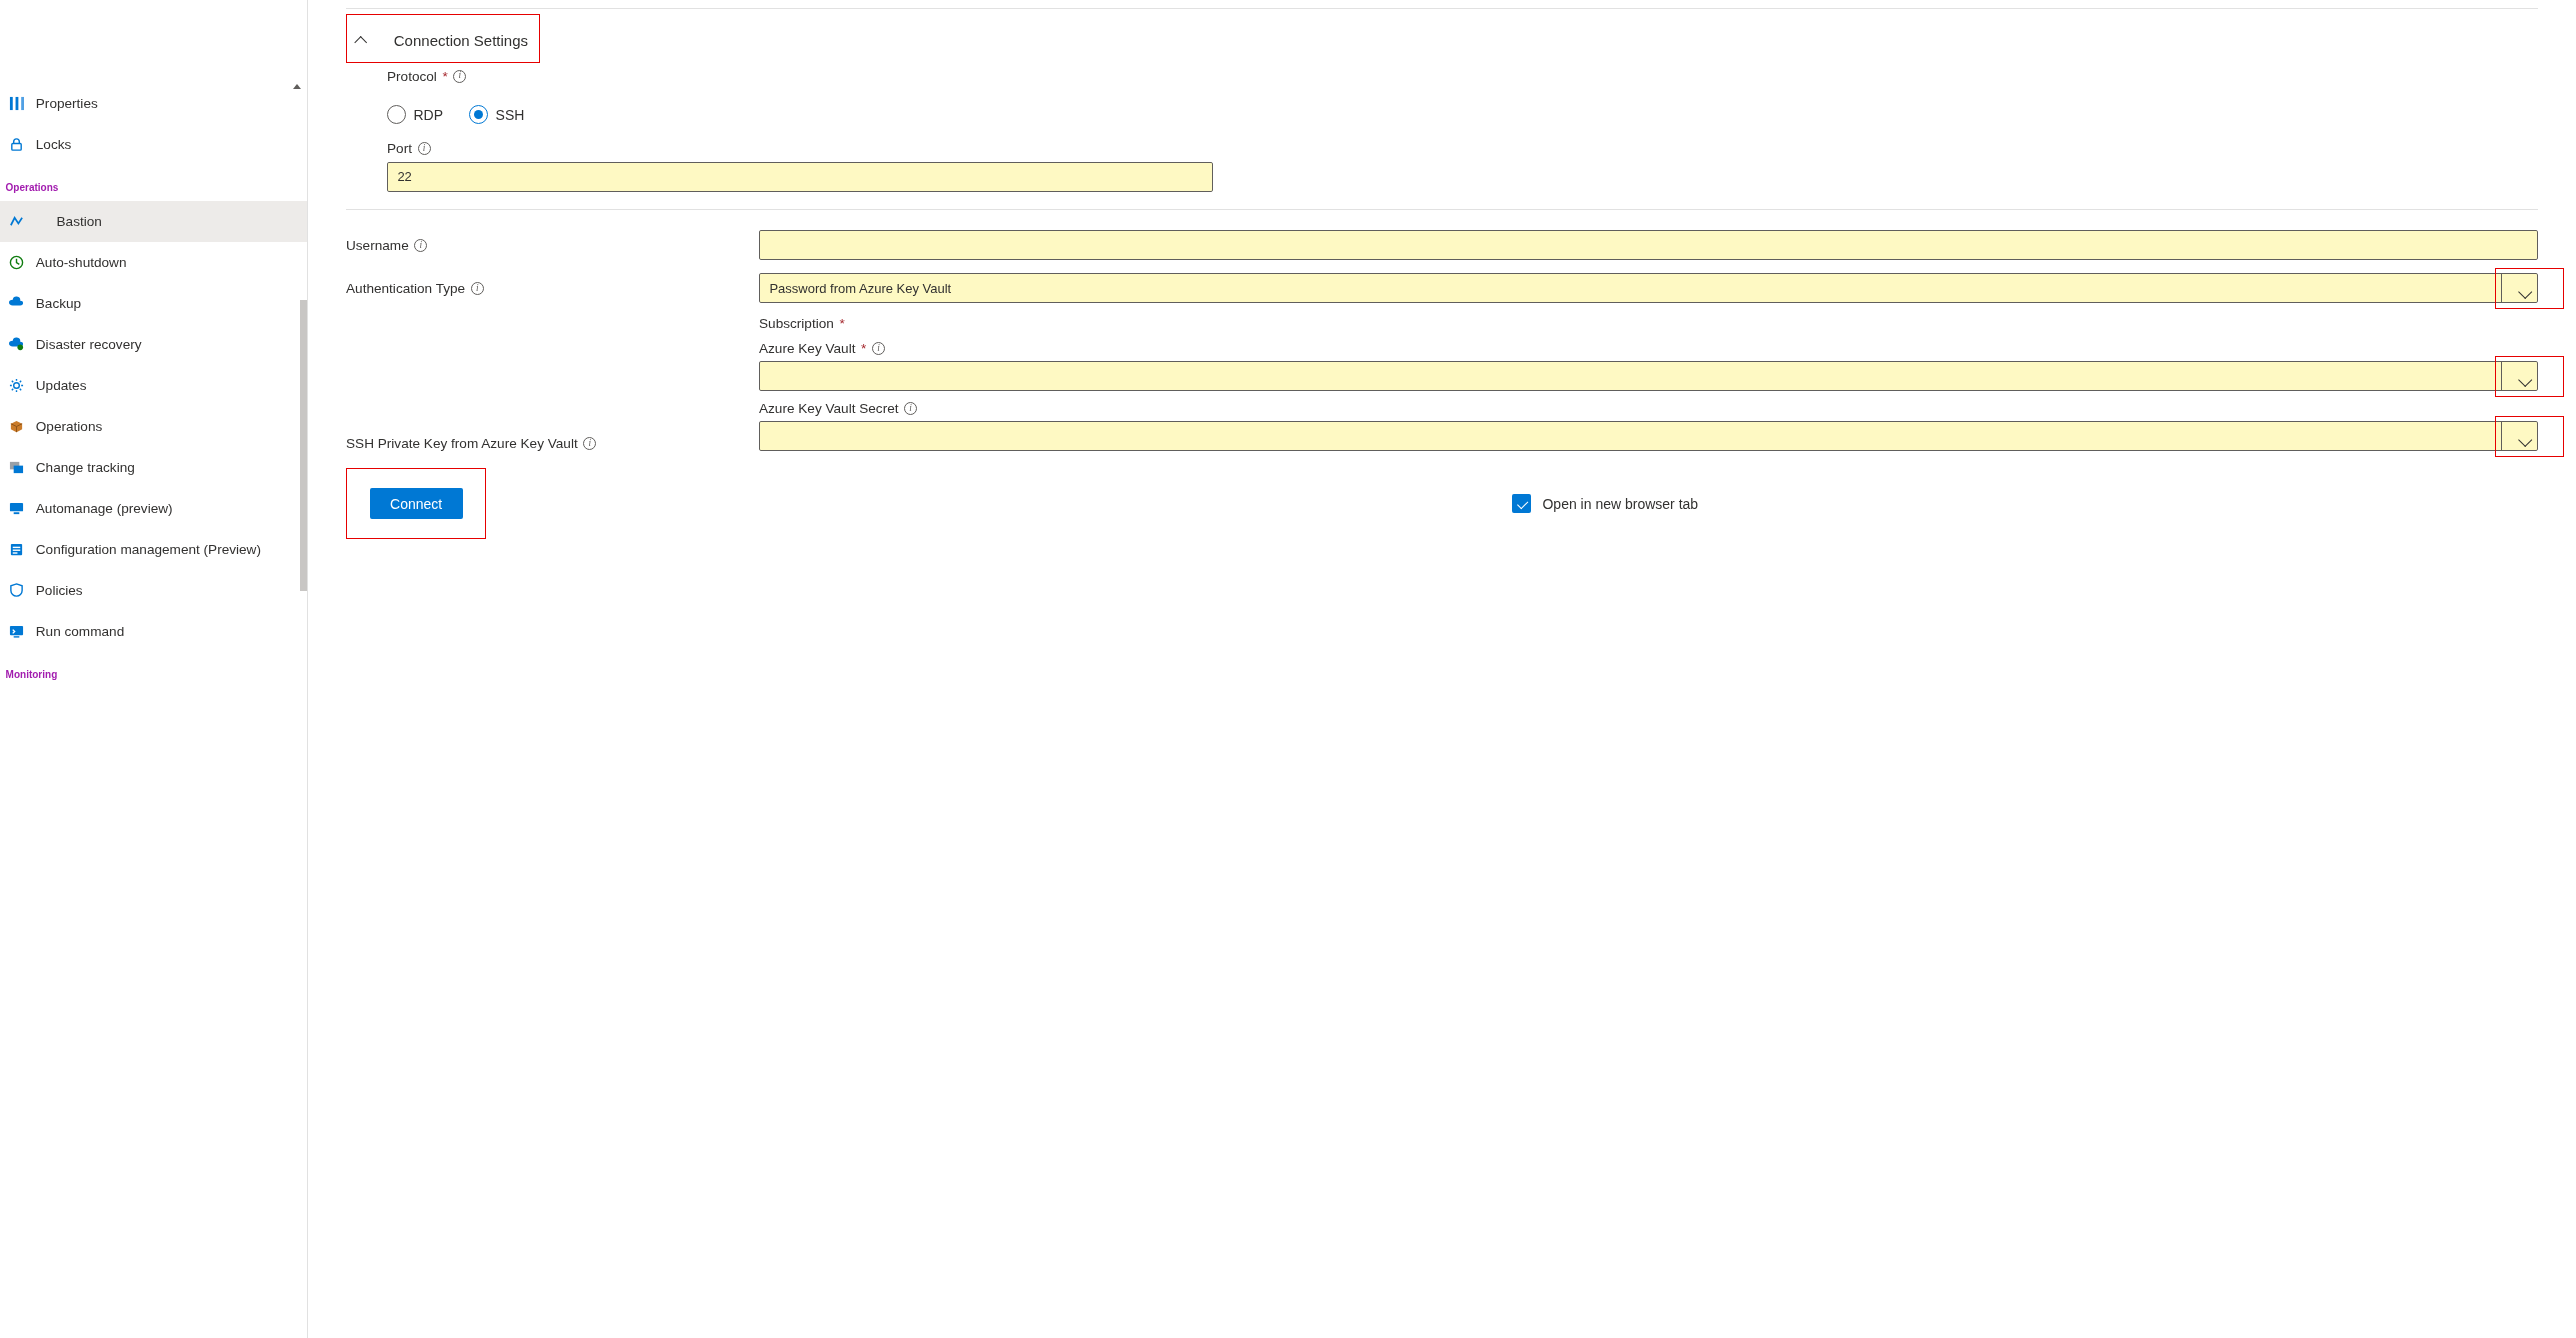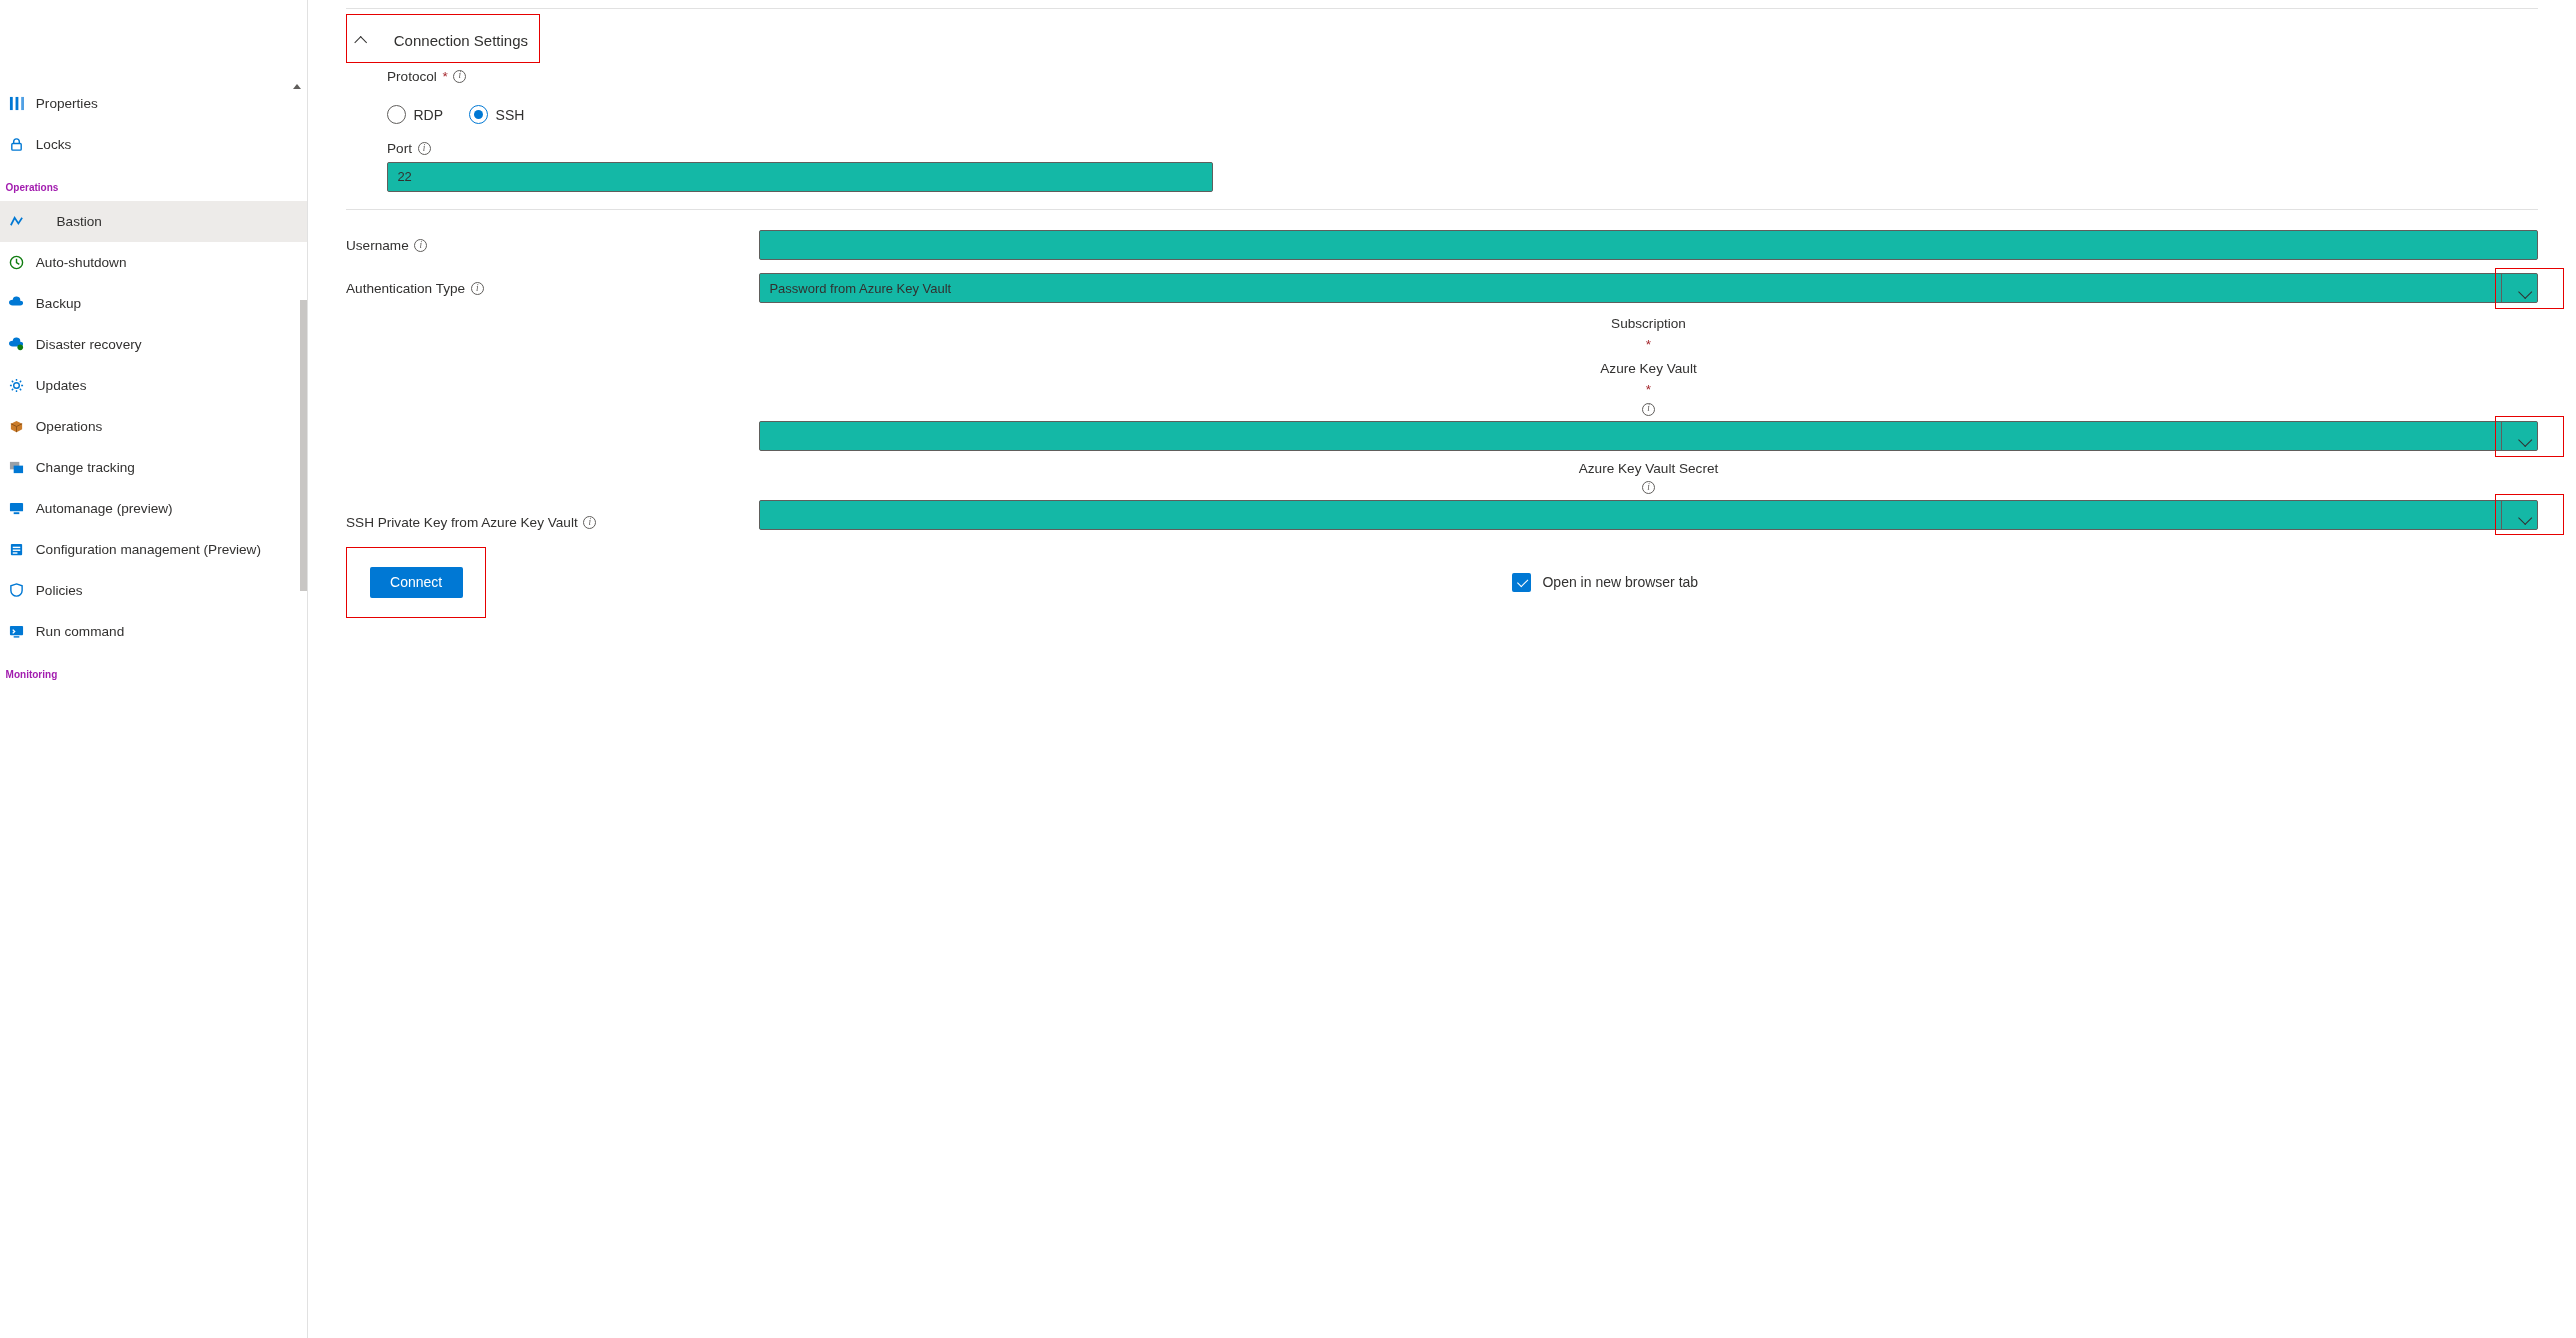--- a/index.html
+++ b/index.html
@@ -116,21 +116,21 @@
     .radio-dot { width:9.4px; height:9.4px; border-radius:50%; background:#0078d4; }
 
     .text-input, .select-box {
       width: 100%;
       height: 30px;
       border: 0.9px solid #605e5c;
       border-radius: 1.9px;
       padding: 0 9.4px;
       font-size: 13px;
       font-family: inherit;
-      background: #14b8a6;
+      background: #fef9c3;
       color: #323130;
     }
     .select-box {
       display:flex; align-items:center; justify-content:space-between;
       cursor: pointer;
       padding-right: 34px;
       position: relative;
     }
     .select-chevron-wrap {
       position: absolute;
@@ -160,21 +160,21 @@
       border: 1.9px solid #e60000;
       pointer-events: none;
     }
 
     .divider {
       border: none; border-top: 0.9px solid #e1e1e1;
       margin: 17px 0 20.6px 0;
     }
 
     .two-col-wrap { padding-left: 0; }
-    .kv-block .label-line { margin-top: 9.4px; flex-direction: column; }
+    .kv-block .label-line { margin-top: 9.4px; }
     .connect-box {
       display:inline-block;
       padding: 19px 22.5px;
     }
     .connect-btn {
       background: #0078d4;
       color: #fff;
       border: none;
       border-radius: 1.9px;
       padding: 7.5px 20.6px;

